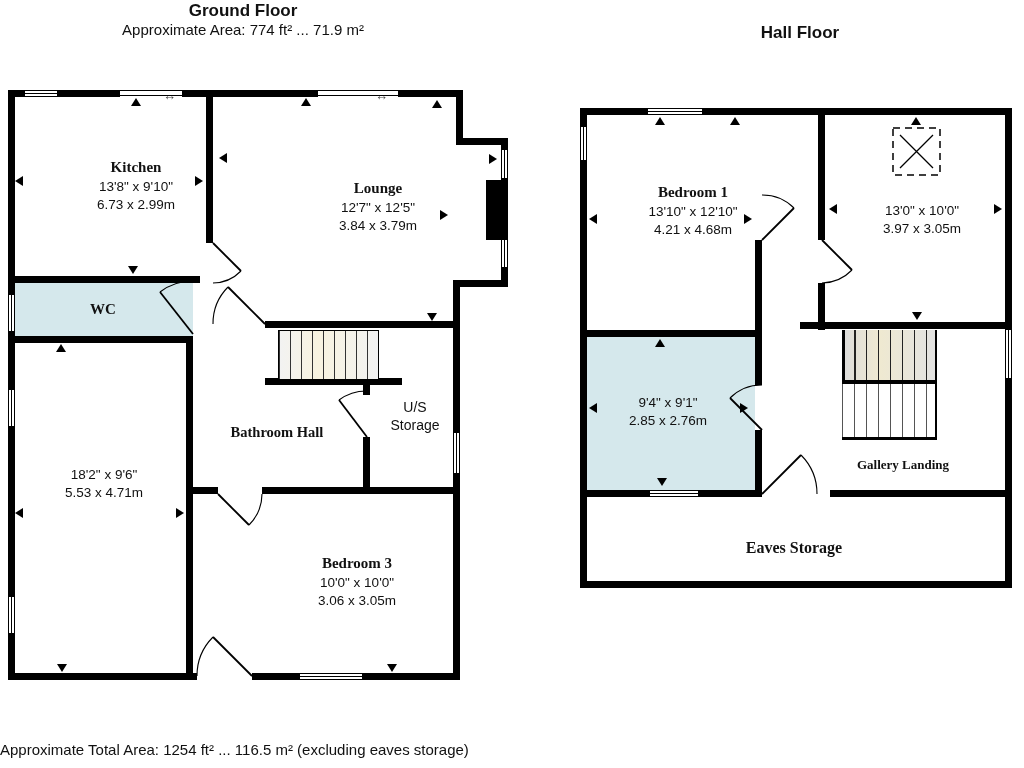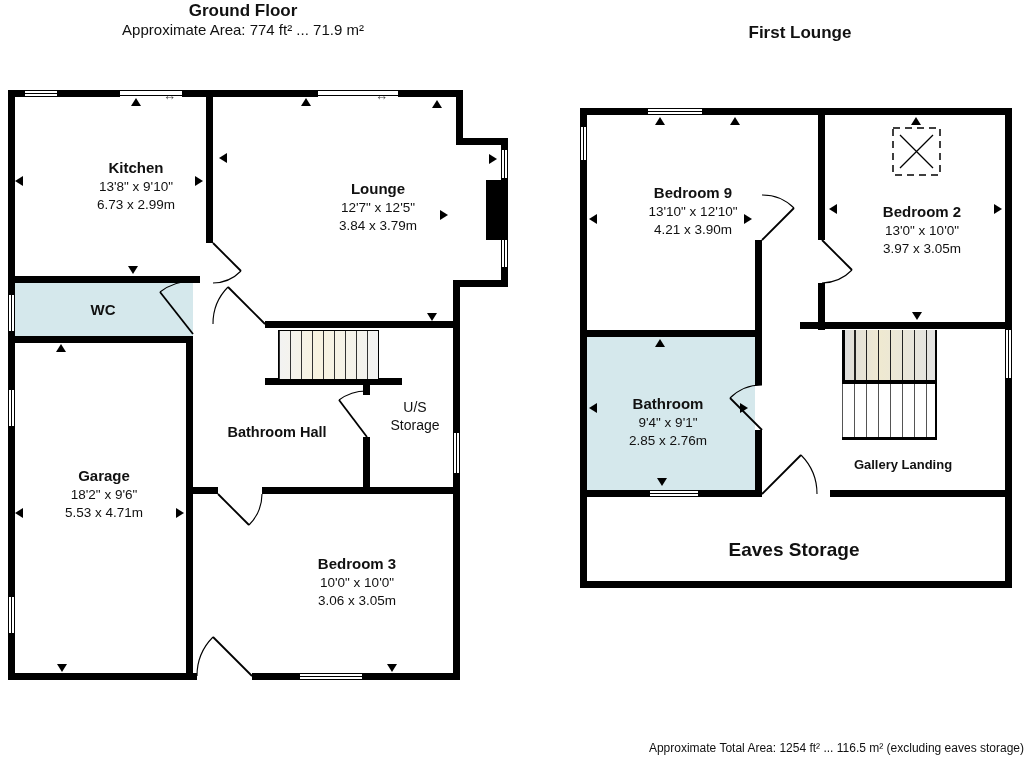--- a/index.html
+++ b/index.html
@@ -6,48 +6,48 @@
   .canvas{position:relative;width:1024px;height:768px;background:#fff;overflow:hidden;
           font-family:"Liberation Sans",sans-serif;color:#111;}
   .w{position:absolute;background:#000;}
   .winh{position:absolute;background:linear-gradient(to bottom,#000 0 1px,#fff 1px 3px,#000 3px 4px,#fff 4px 6px,#000 6px 7px);}
   .win2h{position:absolute;background:linear-gradient(to bottom,#000 0 1px,#fff 1px 5px,#000 5px 6px,#fff 6px 7px);}
   .winv{position:absolute;background:linear-gradient(to right,#000 0 1px,#fff 1px 3px,#000 3px 4px,#fff 4px 6px,#000 6px 7px);}
   .wet{position:absolute;background:#d5e8ec;}
   .title{position:absolute;text-align:center;font-weight:bold;font-size:17px;}
   .subtitle{position:absolute;text-align:center;font-size:15px;}
   .room{position:absolute;text-align:center;line-height:1.32;}
-  .rname{font-weight:bold;font-size:15px;}
+  .rname{font-weight:bold;font-size:15px;font-family:Liberation Serif, serif;}
   .rname-plain{font-weight:normal;font-size:14px;}
   .rdim{font-size:13.5px;}
   .stairs-g{position:absolute;border:1px solid #000;border-bottom:none;
      background-image:repeating-linear-gradient(90deg,#333 0 1.5px,transparent 1.5px 11px),
        linear-gradient(90deg,#f2f2f2,#f8f3e0 40%,#f2f2f2);}
   .stairs-u{position:absolute;
      background-image:repeating-linear-gradient(90deg,#222 0 1.5px,transparent 1.5px 12px),
        linear-gradient(90deg,#dcdcdc,#efe9d1 40%,#e2e2e2);}
   .stairs-l{position:absolute;background-image:repeating-linear-gradient(90deg,#555 0 1px,transparent 1px 12px);background-color:#fff;}
   .bar{position:absolute;background:#000;}
   .tri{position:absolute;width:0;height:0;}
   .tu{border-left:5px solid transparent;border-right:5px solid transparent;border-bottom:8px solid #000;}
   .td{border-left:5px solid transparent;border-right:5px solid transparent;border-top:8px solid #000;}
   .tl{border-top:5px solid transparent;border-bottom:5px solid transparent;border-right:8px solid #000;}
   .tr{border-top:5px solid transparent;border-bottom:5px solid transparent;border-left:8px solid #000;}
   .arrow{position:absolute;font-size:13px;color:#444;}
   .overlay{position:absolute;left:0;top:0;pointer-events:none;}
-  .footer{position:absolute;left:0;top:741px;width:100%;text-align:right;font-size:12px;}
+  .footer{position:absolute;left:0;top:741px;width:100%;text-align:left;font-size:15px;}
 </style>
 </head>
 <body>
 
 <div class="canvas">
 
   <div class="title" style="left:93px;top:1px;width:300px;">Ground Floor</div>
   <div class="subtitle" style="left:93px;top:21px;width:300px;">Approximate Area: 774 ft² ... 71.9 m²</div>
-  <div class="title" style="left:650px;top:23px;width:300px;">First Lounge</div>
+  <div class="title" style="left:650px;top:23px;width:300px;">Hall Floor</div>
 
   <div class="wet" style="left:15px;top:283px;width:178px;height:53px;"></div>
 
   <div class="w" style="left:8px;top:90px;width:455px;height:7px;"></div>
   <div class="w" style="left:8px;top:90px;width:7px;height:590px;"></div>
   <div class="w" style="left:8px;top:673px;width:189px;height:7px;"></div>
   <div class="w" style="left:252px;top:673px;width:208px;height:7px;"></div>
   <div class="w" style="left:206px;top:90px;width:7px;height:153px;"></div>
   <div class="w" style="left:8px;top:276px;width:192px;height:7px;"></div>
   <div class="w" style="left:8px;top:336px;width:185px;height:7px;"></div>
@@ -173,52 +173,49 @@
   </div>
   <div class="room" style="left:293px;top:179px;width:170px;">
     <div class="rname">Lounge</div>
     <div class="rdim">12'7" x 12'5"</div>
     <div class="rdim">3.84 x 3.79m</div>
   </div>
   <div class="room" style="left:58px;top:300px;width:90px;">
     <div class="rname">WC</div>
   </div>
   <div class="room" style="left:19px;top:466px;width:170px;">
-    <div class="rname">Garage</div>
     <div class="rdim">18'2" x 9'6"</div>
     <div class="rdim">5.53 x 4.71m</div>
   </div>
   <div class="room" style="left:192px;top:423px;width:170px;">
     <div class="rname" style="font-size:14.5px;">Bathroom Hall</div>
   </div>
   <div class="room" style="left:384px;top:398px;width:62px;">
     <div class="rname-plain">U/S Storage</div>
   </div>
   <div class="room" style="left:272px;top:554px;width:170px;">
     <div class="rname">Bedroom 3</div>
     <div class="rdim">10'0" x 10'0"</div>
     <div class="rdim">3.06 x 3.05m</div>
   </div>
 
   <div class="room" style="left:608px;top:183px;width:170px;">
-    <div class="rname">Bedroom 9</div>
+    <div class="rname">Bedroom 1</div>
     <div class="rdim">13'10" x 12'10"</div>
-    <div class="rdim">4.21 x 3.90m</div>
+    <div class="rdim">4.21 x 4.68m</div>
   </div>
   <div class="room" style="left:837px;top:202px;width:170px;">
-    <div class="rname">Bedroom 2</div>
     <div class="rdim">13'0" x 10'0"</div>
     <div class="rdim">3.97 x 3.05m</div>
   </div>
   <div class="room" style="left:583px;top:394px;width:170px;">
-    <div class="rname">Bathroom</div>
     <div class="rdim">9'4" x 9'1"</div>
     <div class="rdim">2.85 x 2.76m</div>
   </div>
   <div class="room" style="left:818px;top:456px;width:170px;">
     <div class="rname" style="font-size:13px;">Gallery Landing</div>
   </div>
   <div class="room" style="left:709px;top:537px;width:170px;">
-    <div class="rname" style="font-size:19px;">Eaves Storage</div>
+    <div class="rname" style="font-size:16px;">Eaves Storage</div>
   </div>
 
   <div class="footer">Approximate Total Area: 1254 ft² ... 116.5 m² (excluding eaves storage)</div>
 </div>
 
 </body></html>

